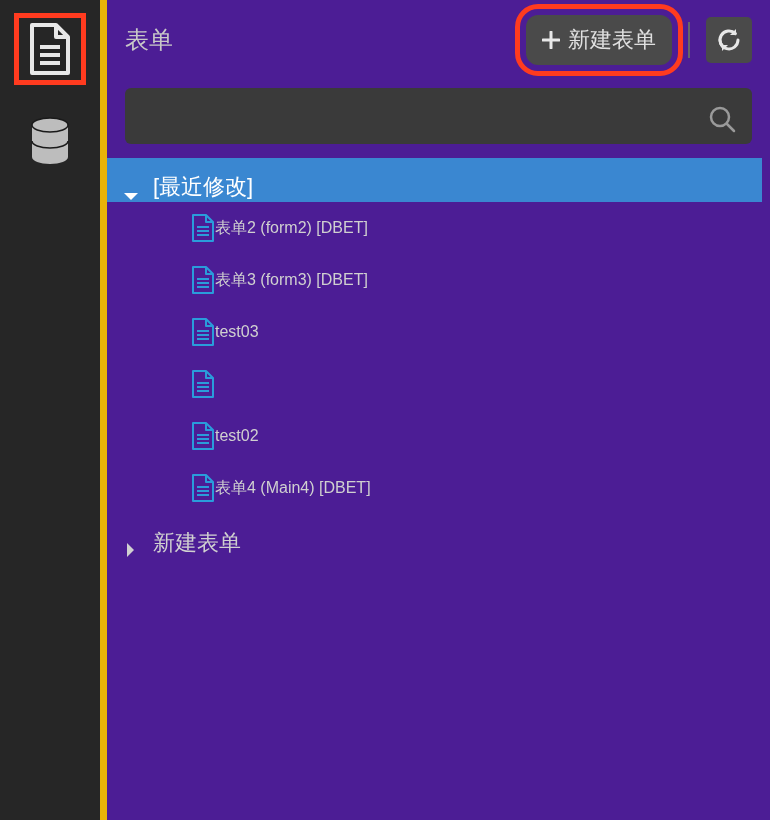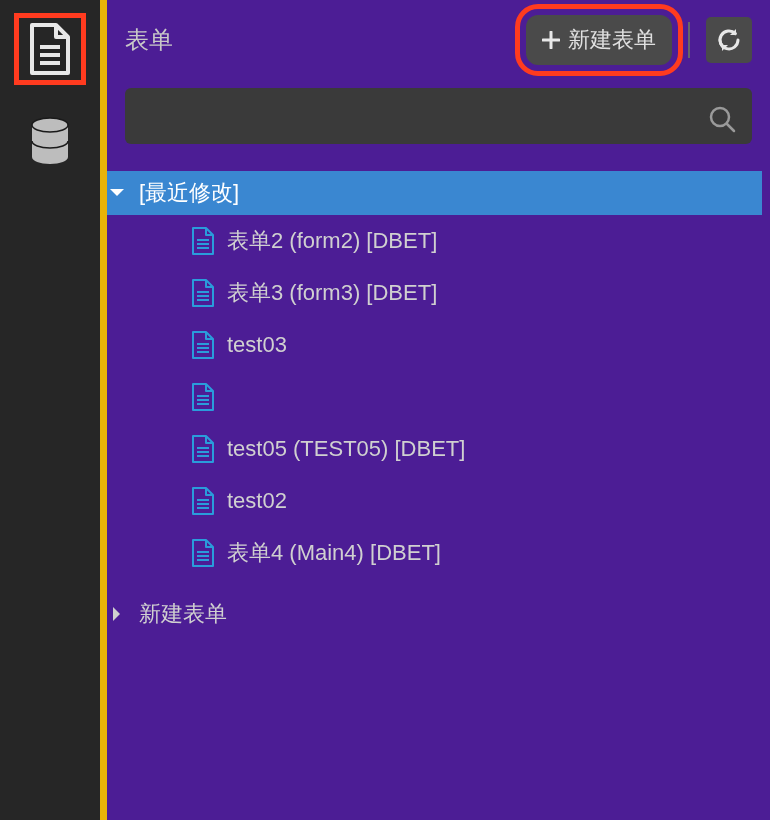--- a/index.html
+++ b/index.html
@@ -109,43 +109,42 @@
       transform: translateY(-50%);
       pointer-events: none;
     }
     .tree {
       flex: 1;
       overflow: auto;
       padding-right: 8px;
     }
     .tree-group {
       display: flex;
-      align-items: center;
+      align-items: flex-end;
       height: 44px;
+      padding-left: 14px;
       font-size: 22px;
       gap: 12px;
       cursor: pointer;
-      margin-top: 13px;
     }
     .tree-group.selected {
       background: #3a87d1;
       color: #fff;
     }
     .tree-group .chevron {
       width: 20px;
       display: inline-flex;
       justify-content: center;
     }
     .tree-item {
       display: flex;
       align-items: center;
       height: 52px;
       padding-left: 84px;
-      font-size: 22px;
-      gap: 12px;
+      font-size: 16px;
       cursor: pointer;
       text-align: right;
     }
     .tree-item-label {
       color: #d0d0d0;
     }
     .form-icon {
       flex-shrink: 0;
     }
     svg { display: block; }
@@ -272,32 +271,20 @@
       <div class="tree-item">
         <span class="form-icon">
           <svg width="24" height="28" viewBox="0 0 24 28" fill="none">
     <path d="M2 1 H15 L22 8 V27 H2 Z" stroke="#2a9cdb" stroke-width="2" fill="none" stroke-linejoin="round"></path>
     <path d="M15 1 V8 H22" stroke="#2a9cdb" stroke-width="2" fill="none" stroke-linejoin="round"></path>
     <line x1="6" y1="13" x2="18" y2="13" stroke="#2a9cdb" stroke-width="2"></line>
     <line x1="6" y1="17" x2="18" y2="17" stroke="#2a9cdb" stroke-width="2"></line>
     <line x1="6" y1="21" x2="18" y2="21" stroke="#2a9cdb" stroke-width="2"></line>
   </svg>
         </span>
-        <span class="tree-item-label">test05 (TEST05) [DBET]</span>
-      </div>
-      <div class="tree-item">
-        <span class="form-icon">
-          <svg width="24" height="28" viewBox="0 0 24 28" fill="none">
-    <path d="M2 1 H15 L22 8 V27 H2 Z" stroke="#2a9cdb" stroke-width="2" fill="none" stroke-linejoin="round"></path>
-    <path d="M15 1 V8 H22" stroke="#2a9cdb" stroke-width="2" fill="none" stroke-linejoin="round"></path>
-    <line x1="6" y1="13" x2="18" y2="13" stroke="#2a9cdb" stroke-width="2"></line>
-    <line x1="6" y1="17" x2="18" y2="17" stroke="#2a9cdb" stroke-width="2"></line>
-    <line x1="6" y1="21" x2="18" y2="21" stroke="#2a9cdb" stroke-width="2"></line>
-  </svg>
-        </span>
         <span class="tree-item-label">test02</span>
       </div>
       <div class="tree-item">
         <span class="form-icon">
           <svg width="24" height="28" viewBox="0 0 24 28" fill="none">
     <path d="M2 1 H15 L22 8 V27 H2 Z" stroke="#2a9cdb" stroke-width="2" fill="none" stroke-linejoin="round"></path>
     <path d="M15 1 V8 H22" stroke="#2a9cdb" stroke-width="2" fill="none" stroke-linejoin="round"></path>
     <line x1="6" y1="13" x2="18" y2="13" stroke="#2a9cdb" stroke-width="2"></line>
     <line x1="6" y1="17" x2="18" y2="17" stroke="#2a9cdb" stroke-width="2"></line>
     <line x1="6" y1="21" x2="18" y2="21" stroke="#2a9cdb" stroke-width="2"></line>

